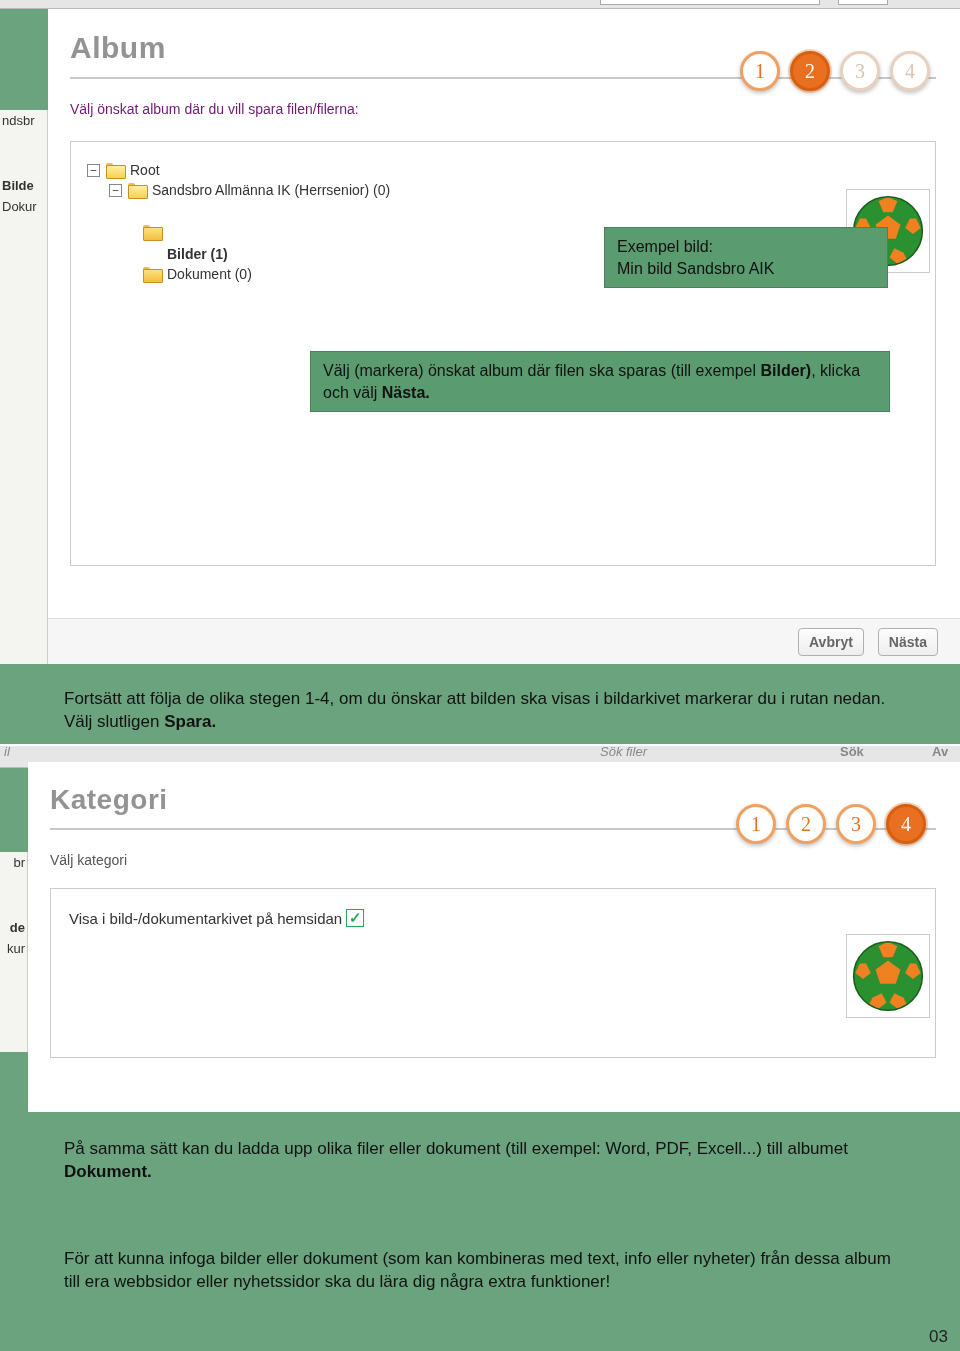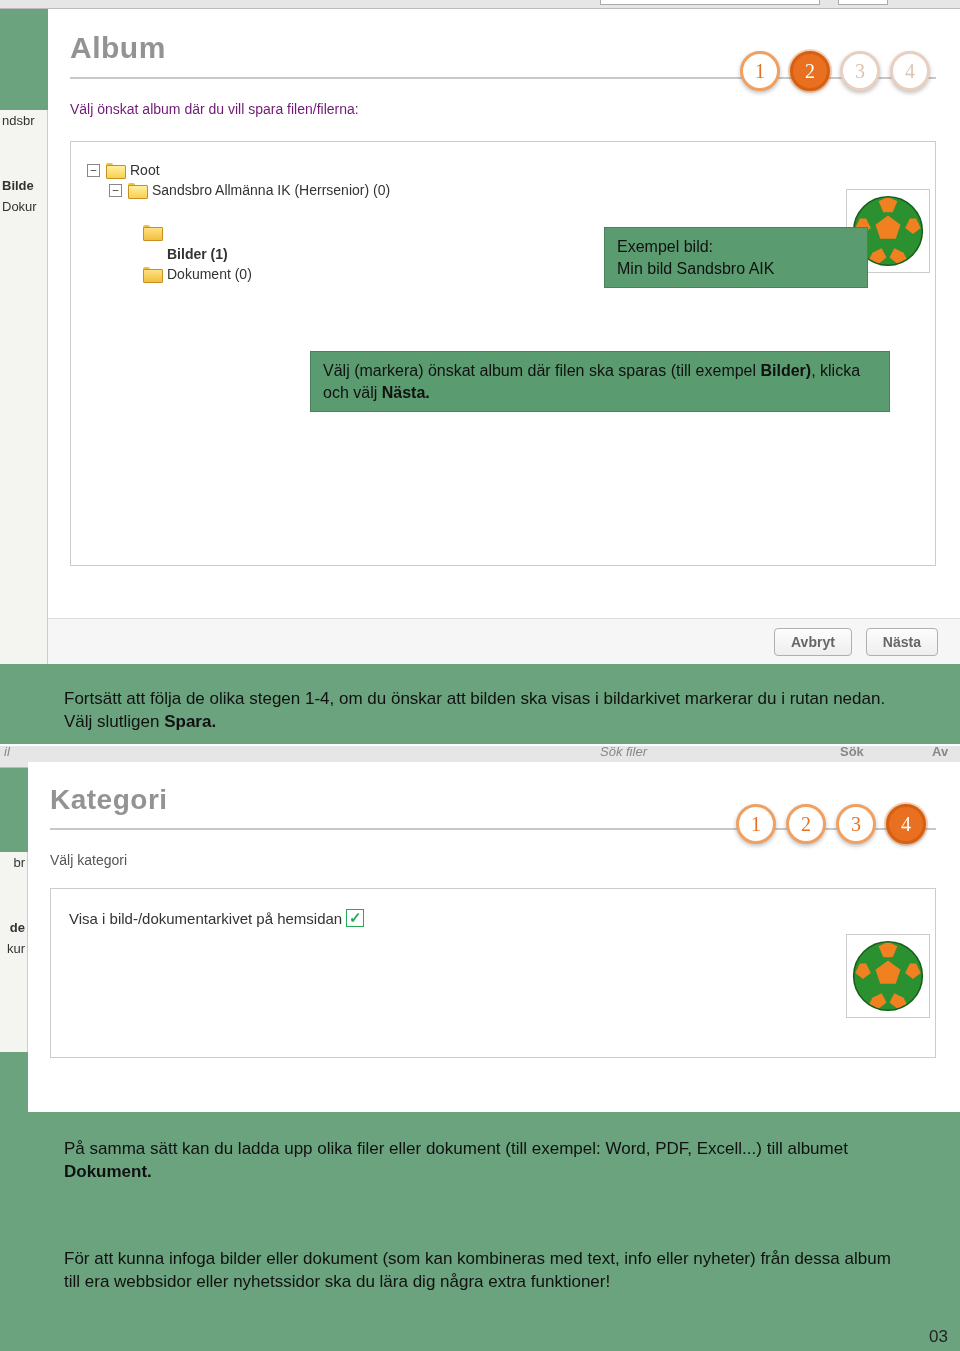--- a/index.html
+++ b/index.html
@@ -177,41 +177,41 @@
   .callout {
     position: absolute;
     background: #5a9b70;
     border: 1px solid #4a8060;
     color: #111;
     font-family: Arial, sans-serif;
     font-size: 16px;
     padding: 8px 12px;
     line-height: 1.35;
   }
-  .callout.example { left: 556px; top: 218px; width: 264px; }
+  .callout.example { left: 556px; top: 218px; width: 284px; }
   .callout.instruction { left: 262px; top: 342px; width: 580px; }
   
   .modal-footer {
     position: absolute;
     bottom: 0;
     left: 0; right: 0;
     height: 46px;
     background: #f6f6f6;
     border-top: 1px solid #ddd;
     display: flex;
     justify-content: flex-end;
     align-items: center;
     gap: 14px;
     padding-right: 22px;
   }
   .btn {
     background: linear-gradient(#fdfdfd, #eee);
     border: 1px solid #b0b0b0;
     border-radius: 4px;
-    padding: 5px 16px;
+    padding: 5px 10px;
     font-size: 14px;
     color: #666;
     font-weight: bold;
     font-family: Verdana, sans-serif;
   }
   
   .green-textbox {
     position: absolute;
     left: 0; right: 0;
     background: #6aa37e;

